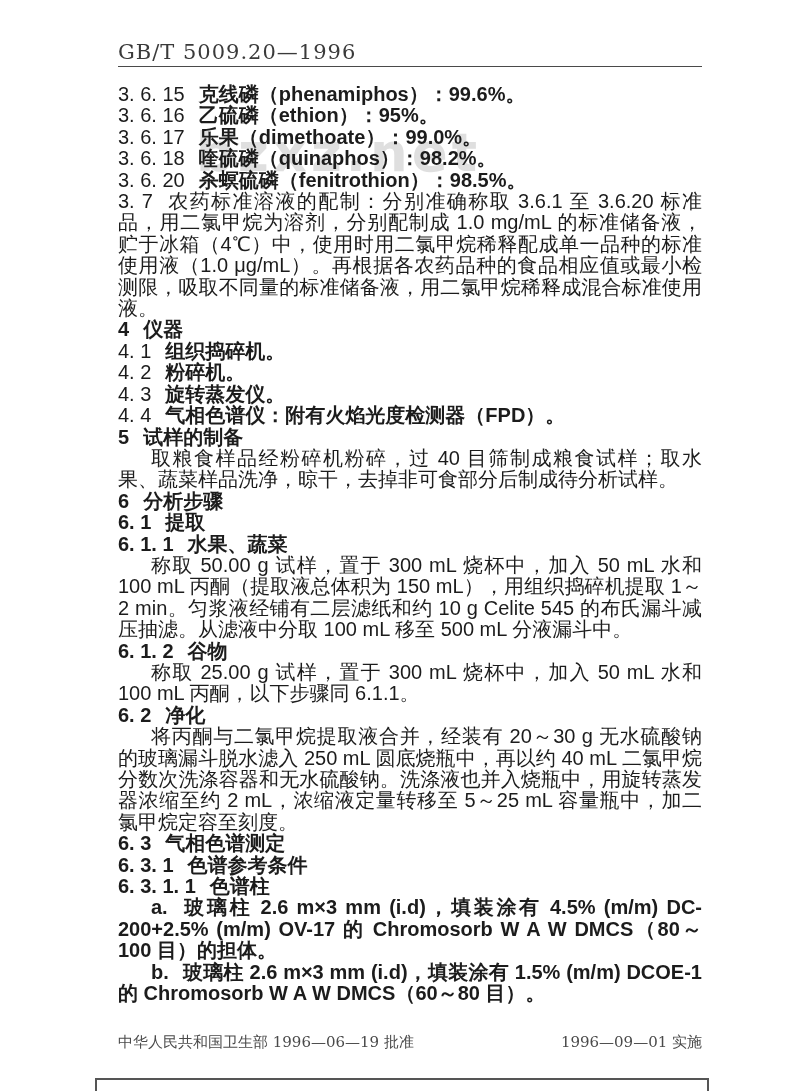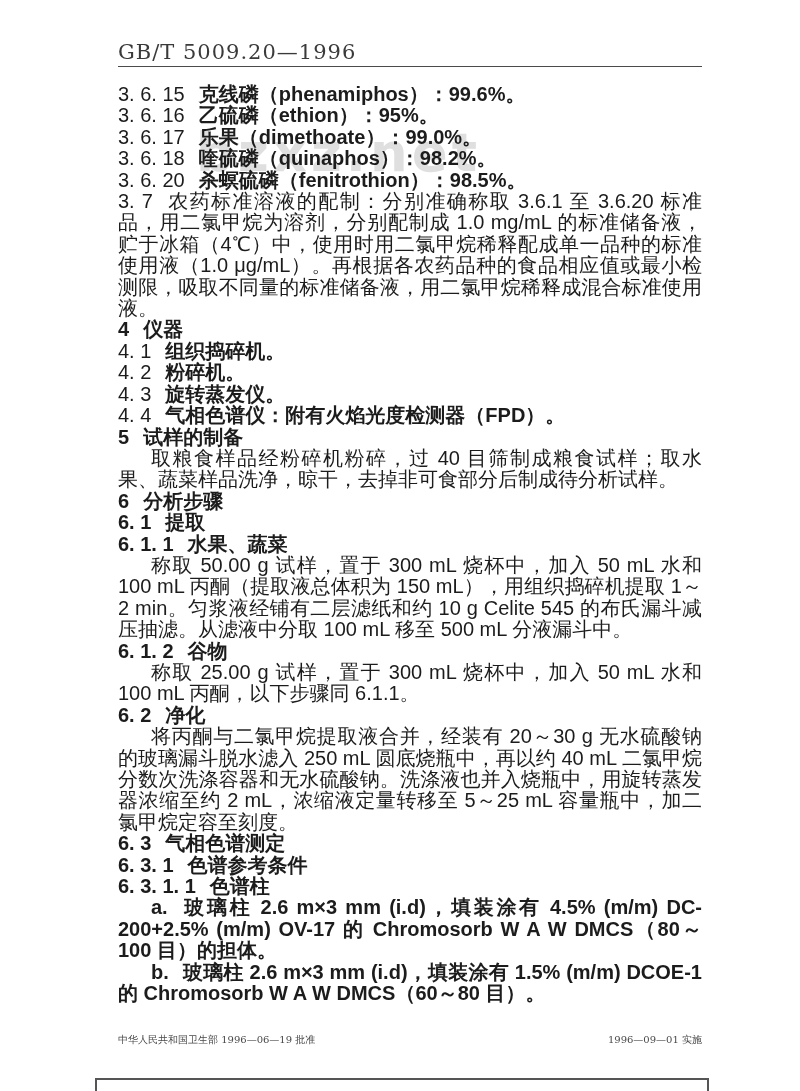--- a/index.html
+++ b/index.html
@@ -59,21 +59,21 @@
   .para { text-indent: 33px; }
   .alpha { text-indent: 33px; font-weight: bold; }
   .footer {
     position: absolute;
     left: 118px;
     top: 1033px;
     width: 584px;
     display: flex;
     justify-content: space-between;
     font-family: "DejaVu Serif", "Liberation Serif", serif;
-    font-size: 10px;
+    font-size: 15px;
     color: #4a4a4a;
   }
   .bottom-box {
     position: absolute;
     left: 95px;
     top: 1078px;
     width: 610px;
     height: 26px;
     border: 2px solid #555555;
     background: #ffffff;

